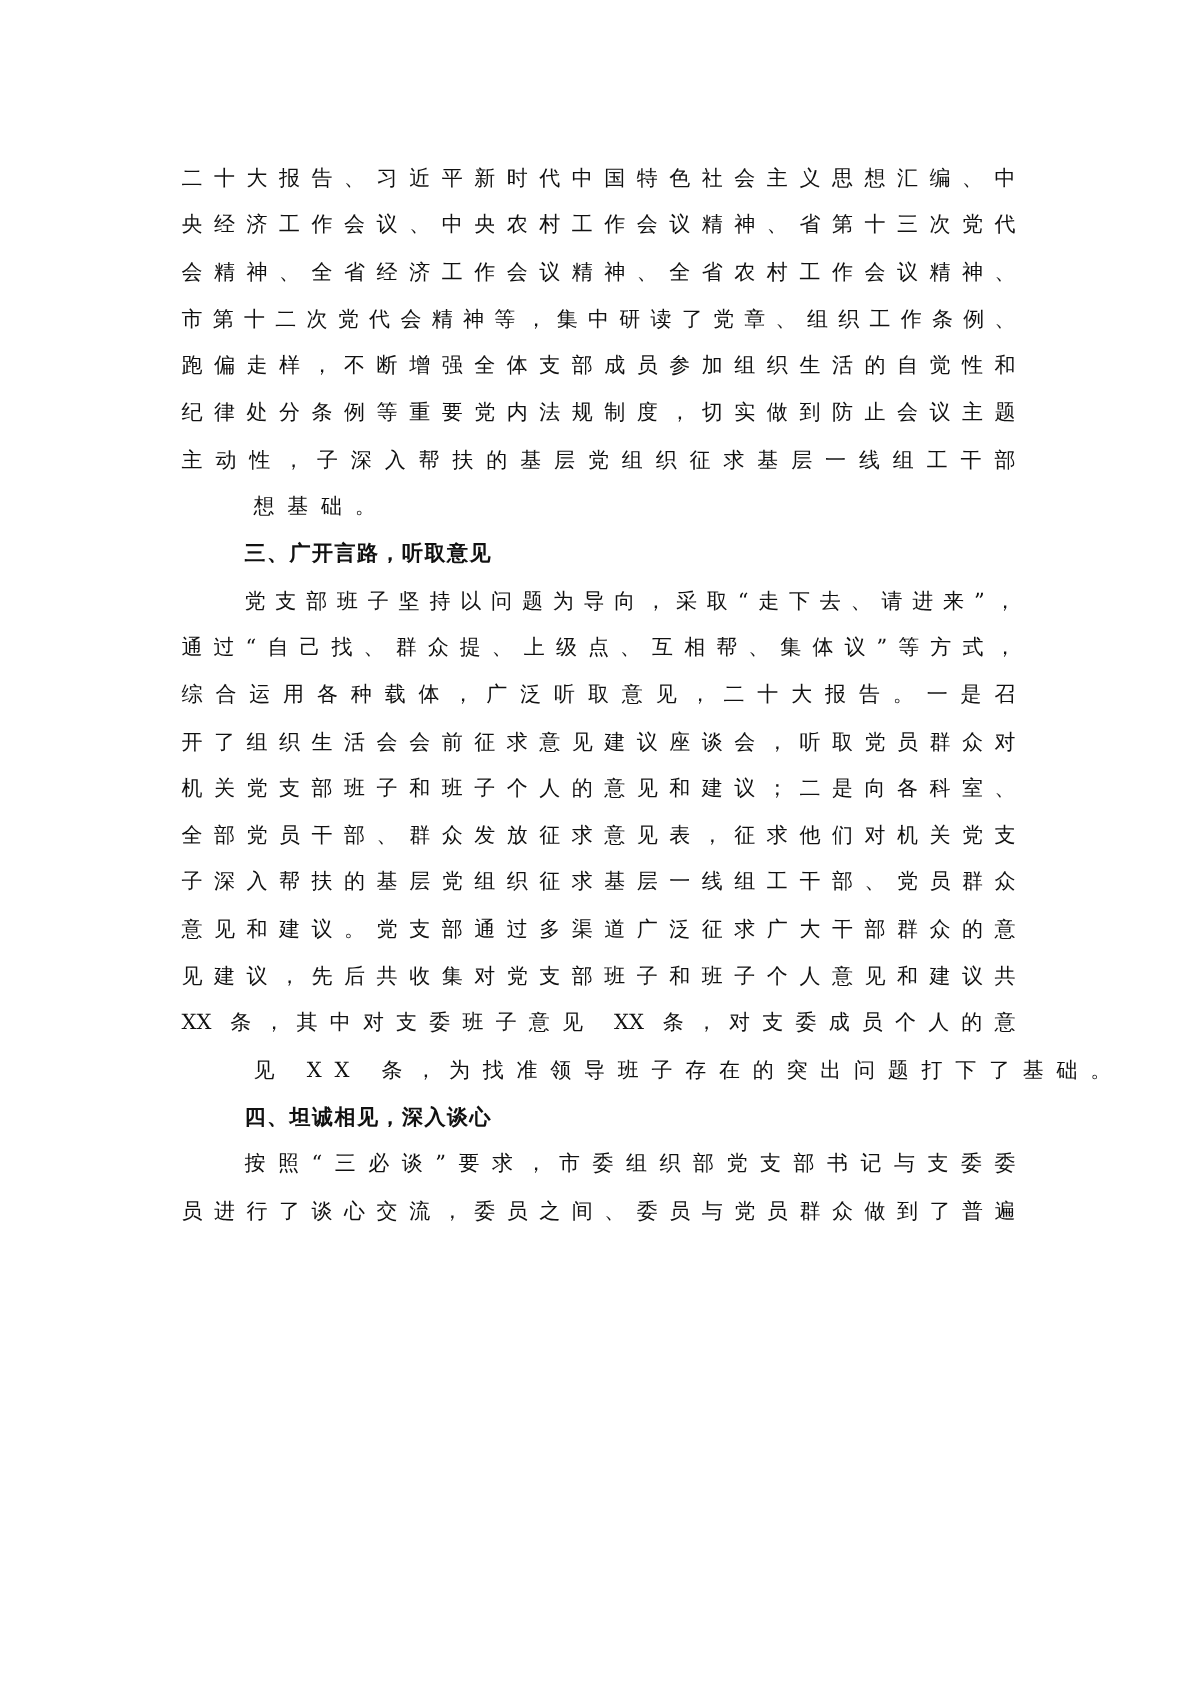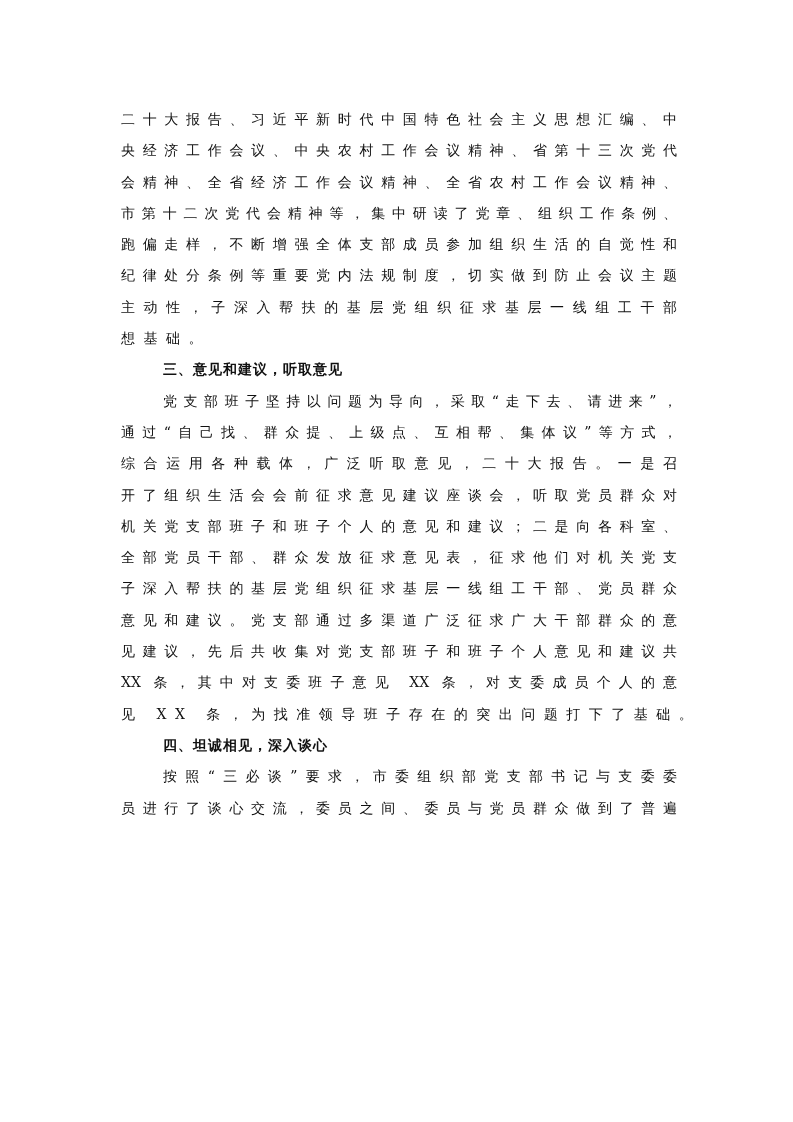--- a/index.html
+++ b/index.html
@@ -1,38 +1,38 @@
 <!DOCTYPE html>
 <html><head>
 <meta charset="utf-8">
 <style>
   html, body { margin:0; padding:0; background:#ffffff; }
   body { width:793px; height:1122px; position:relative; overflow:hidden;
          font-family:"DejaVu Serif", "Liberation Serif", serif; color:#111; }
   .page { position:absolute; left:121px; top:104px; width:556px; }
   .line { height:31.3px; line-height:31.3px; font-size:14px; white-space:nowrap;
           text-align:justify; text-align-last:justify; letter-spacing:0; }
-  .line.last { text-align-last:left; letter-spacing:8.5px; }
+  .line.last { text-align-last:left; letter-spacing:8.5px;margin-left:48px; }
   .line.indent { padding-left:42px; }
   .heading { font-family:"DejaVu Sans", "Liberation Sans", sans-serif; font-weight:bold;
              text-align-last:left; letter-spacing:1px; }
 </style>
 </head>
 <body>
 
 <div class="page">
   <div class="line">二十大报告、习近平新时代中国特色社会主义思想汇编、中</div>
   <div class="line">央经济工作会议、中央农村工作会议精神、省第十三次党代</div>
   <div class="line">会精神、全省经济工作会议精神、全省农村工作会议精神、</div>
   <div class="line">市第十二次党代会精神等，集中研读了党章、组织工作条例、</div>
   <div class="line">跑偏走样，不断增强全体支部成员参加组织生活的自觉性和</div>
   <div class="line">纪律处分条例等重要党内法规制度，切实做到防止会议主题</div>
   <div class="line">主动性，子深入帮扶的基层党组织征求基层一线组工干部</div>
   <div class="line last">想基础。</div>
-  <div class="line indent heading">三、意见和建议，听取意见</div>
+  <div class="line indent heading">三、广开言路，听取意见</div>
   <div class="line indent">党支部班子坚持以问题为导向，采取“走下去、请进来”，</div>
   <div class="line">通过“自己找、群众提、上级点、互相帮、集体议”等方式，</div>
   <div class="line">综合运用各种载体，广泛听取意见，二十大报告。一是召</div>
   <div class="line">开了组织生活会会前征求意见建议座谈会，听取党员群众对</div>
   <div class="line">机关党支部班子和班子个人的意见和建议；二是向各科室、</div>
   <div class="line">全部党员干部、群众发放征求意见表，征求他们对机关党支</div>
   <div class="line">子深入帮扶的基层党组织征求基层一线组工干部、党员群众</div>
   <div class="line">意见和建议。党支部通过多渠道广泛征求广大干部群众的意</div>
   <div class="line">见建议，先后共收集对党支部班子和班子个人意见和建议共</div>
   <div class="line">XX 条，其中对支委班子意见 XX 条，对支委成员个人的意</div>

